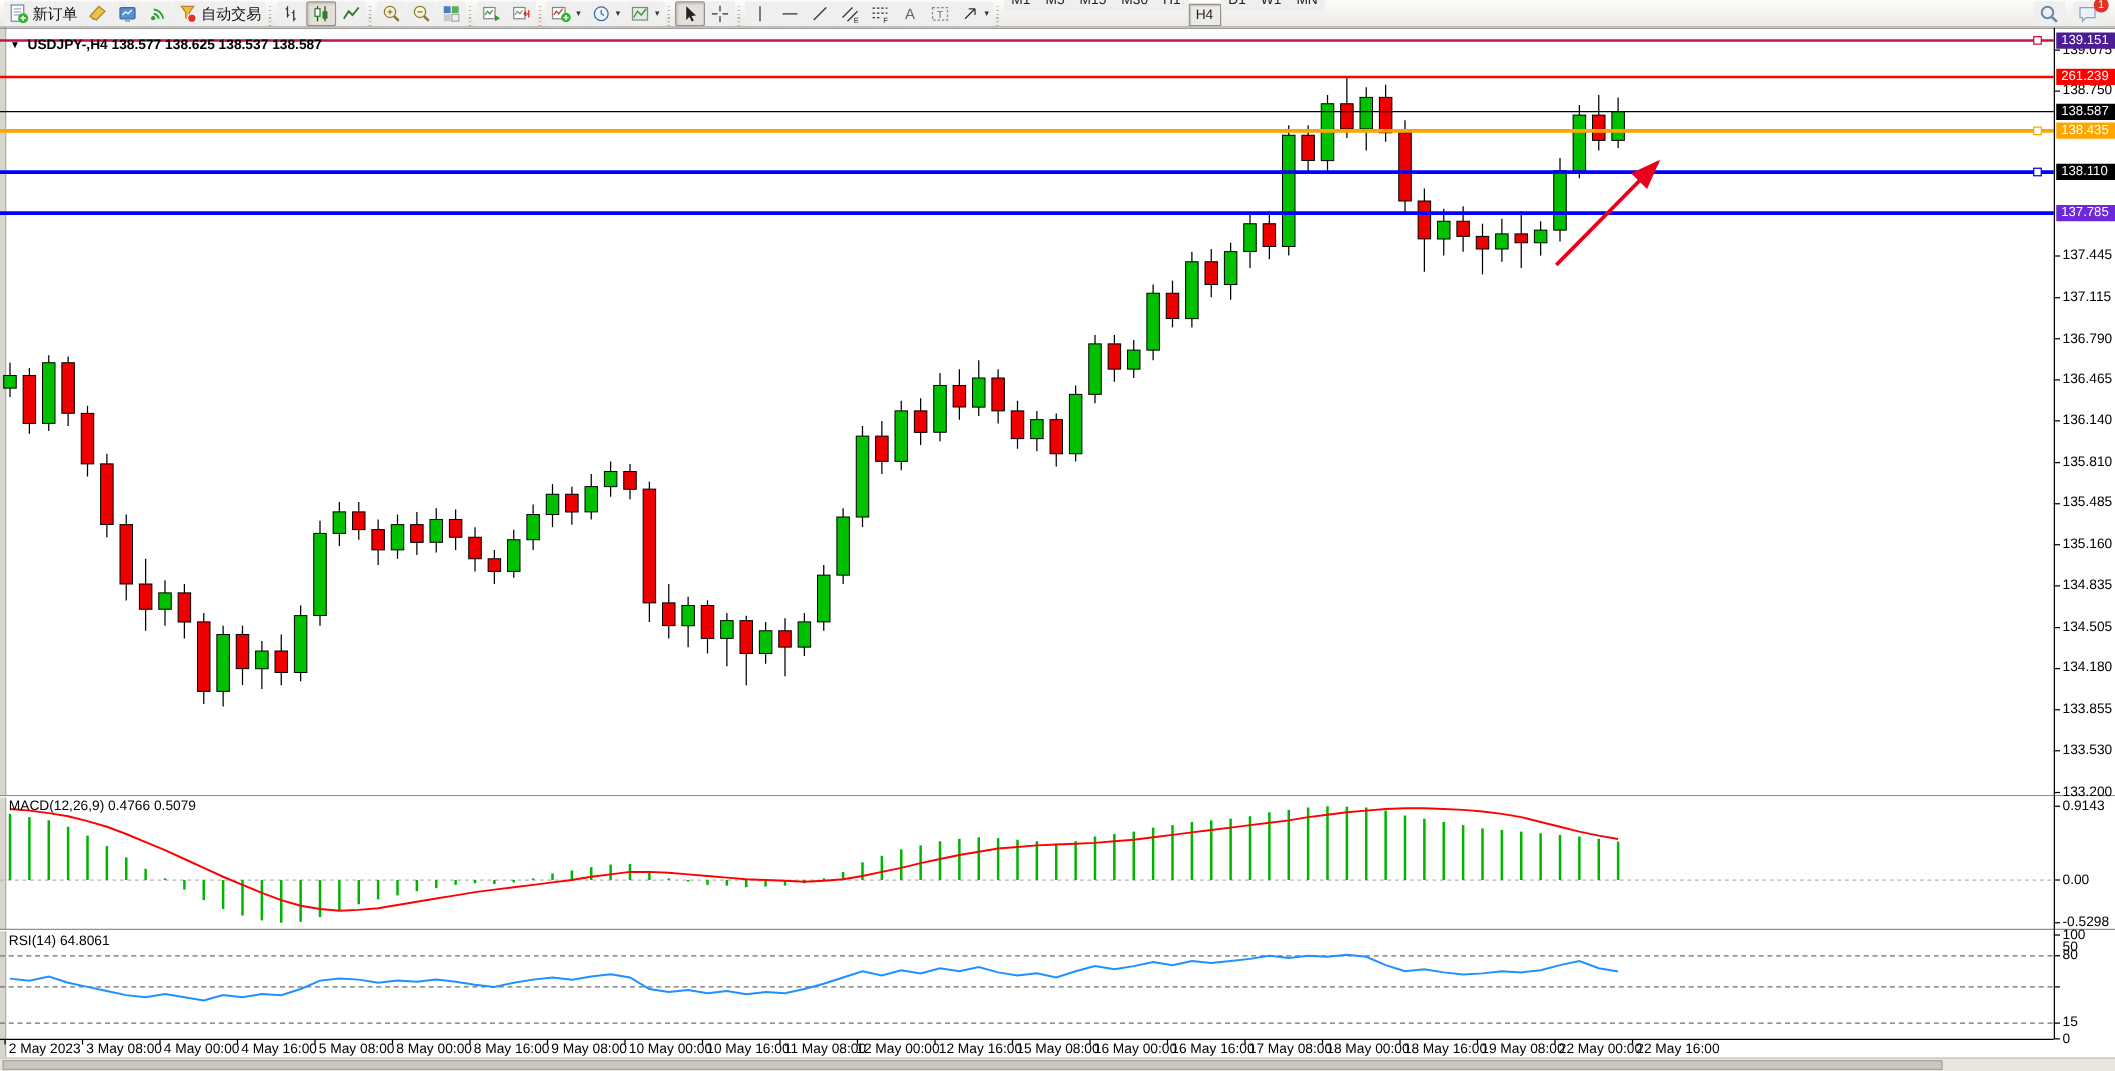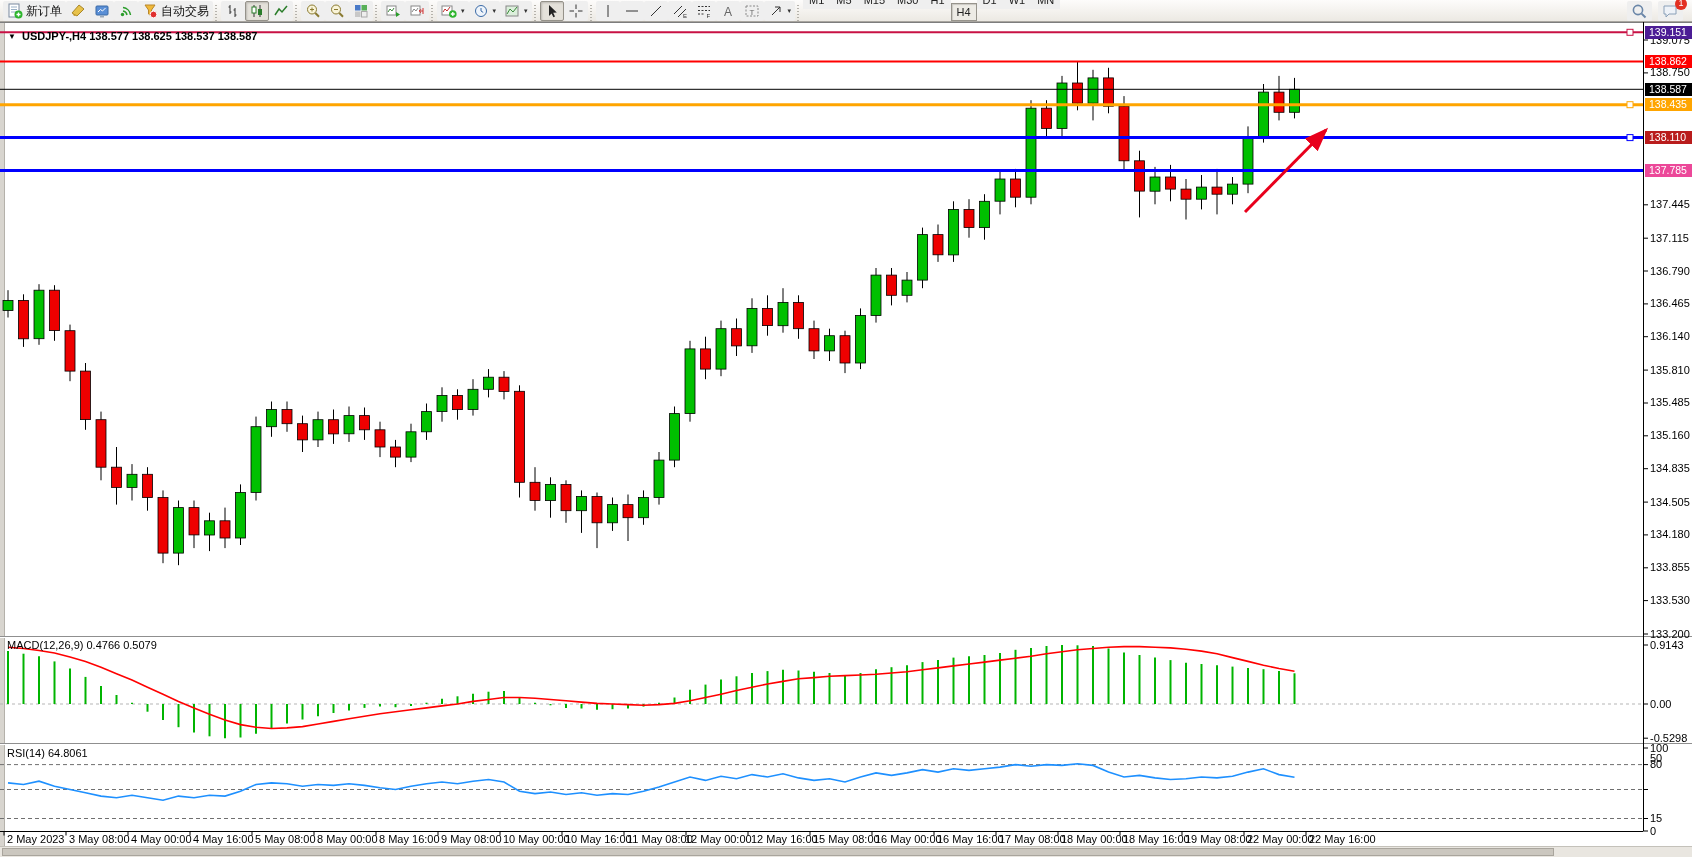--- a/index.html
+++ b/index.html
@@ -679,24 +679,24 @@
       <span class="axis-label" style="top:628px">133.200</span>
       <span class="axis-label" style="top:639px">0.9143</span>
       <span class="axis-label" style="top:698px">0.00</span>
       <span class="axis-label" style="top:732px">-0.5298</span>
       <span class="axis-label" style="top:742px">100</span>
       <span class="axis-label" style="top:758px">80</span>
       <span class="axis-label" style="top:752px">50</span>
       <span class="axis-label" style="top:812px">15</span>
       <span class="axis-label" style="top:825px">0</span>
       <span class="badge" style="top:26px;background:#4c1d95">139.151</span>
-      <span class="badge" style="top:55px;background:#ff0000">138.862</span>
+      <span class="badge" style="top:55px;background:#ff0000">261.239</span>
       <span class="badge" style="top:98px;background:#ffa500">138.435</span>
-      <span class="badge" style="top:131px;background:#b91c1c">138.110</span>
-      <span class="badge" style="top:164px;background:#ec4899">137.785</span>
+      <span class="badge" style="top:131px;background:#000000">138.110</span>
+      <span class="badge" style="top:164px;background:#6d28d9">137.785</span>
       <span class="badge" style="top:83px;background:#000">138.587</span>
     </div>
   <div id="dates">
       <span class="date-label" style="left:7px">2 May 2023</span>
       <span class="date-label" style="left:69px">3 May 08:00</span>
       <span class="date-label" style="left:131px">4 May 00:00</span>
       <span class="date-label" style="left:193px">4 May 16:00</span>
       <span class="date-label" style="left:255px">5 May 08:00</span>
       <span class="date-label" style="left:317px">8 May 00:00</span>
       <span class="date-label" style="left:379px">8 May 16:00</span>

